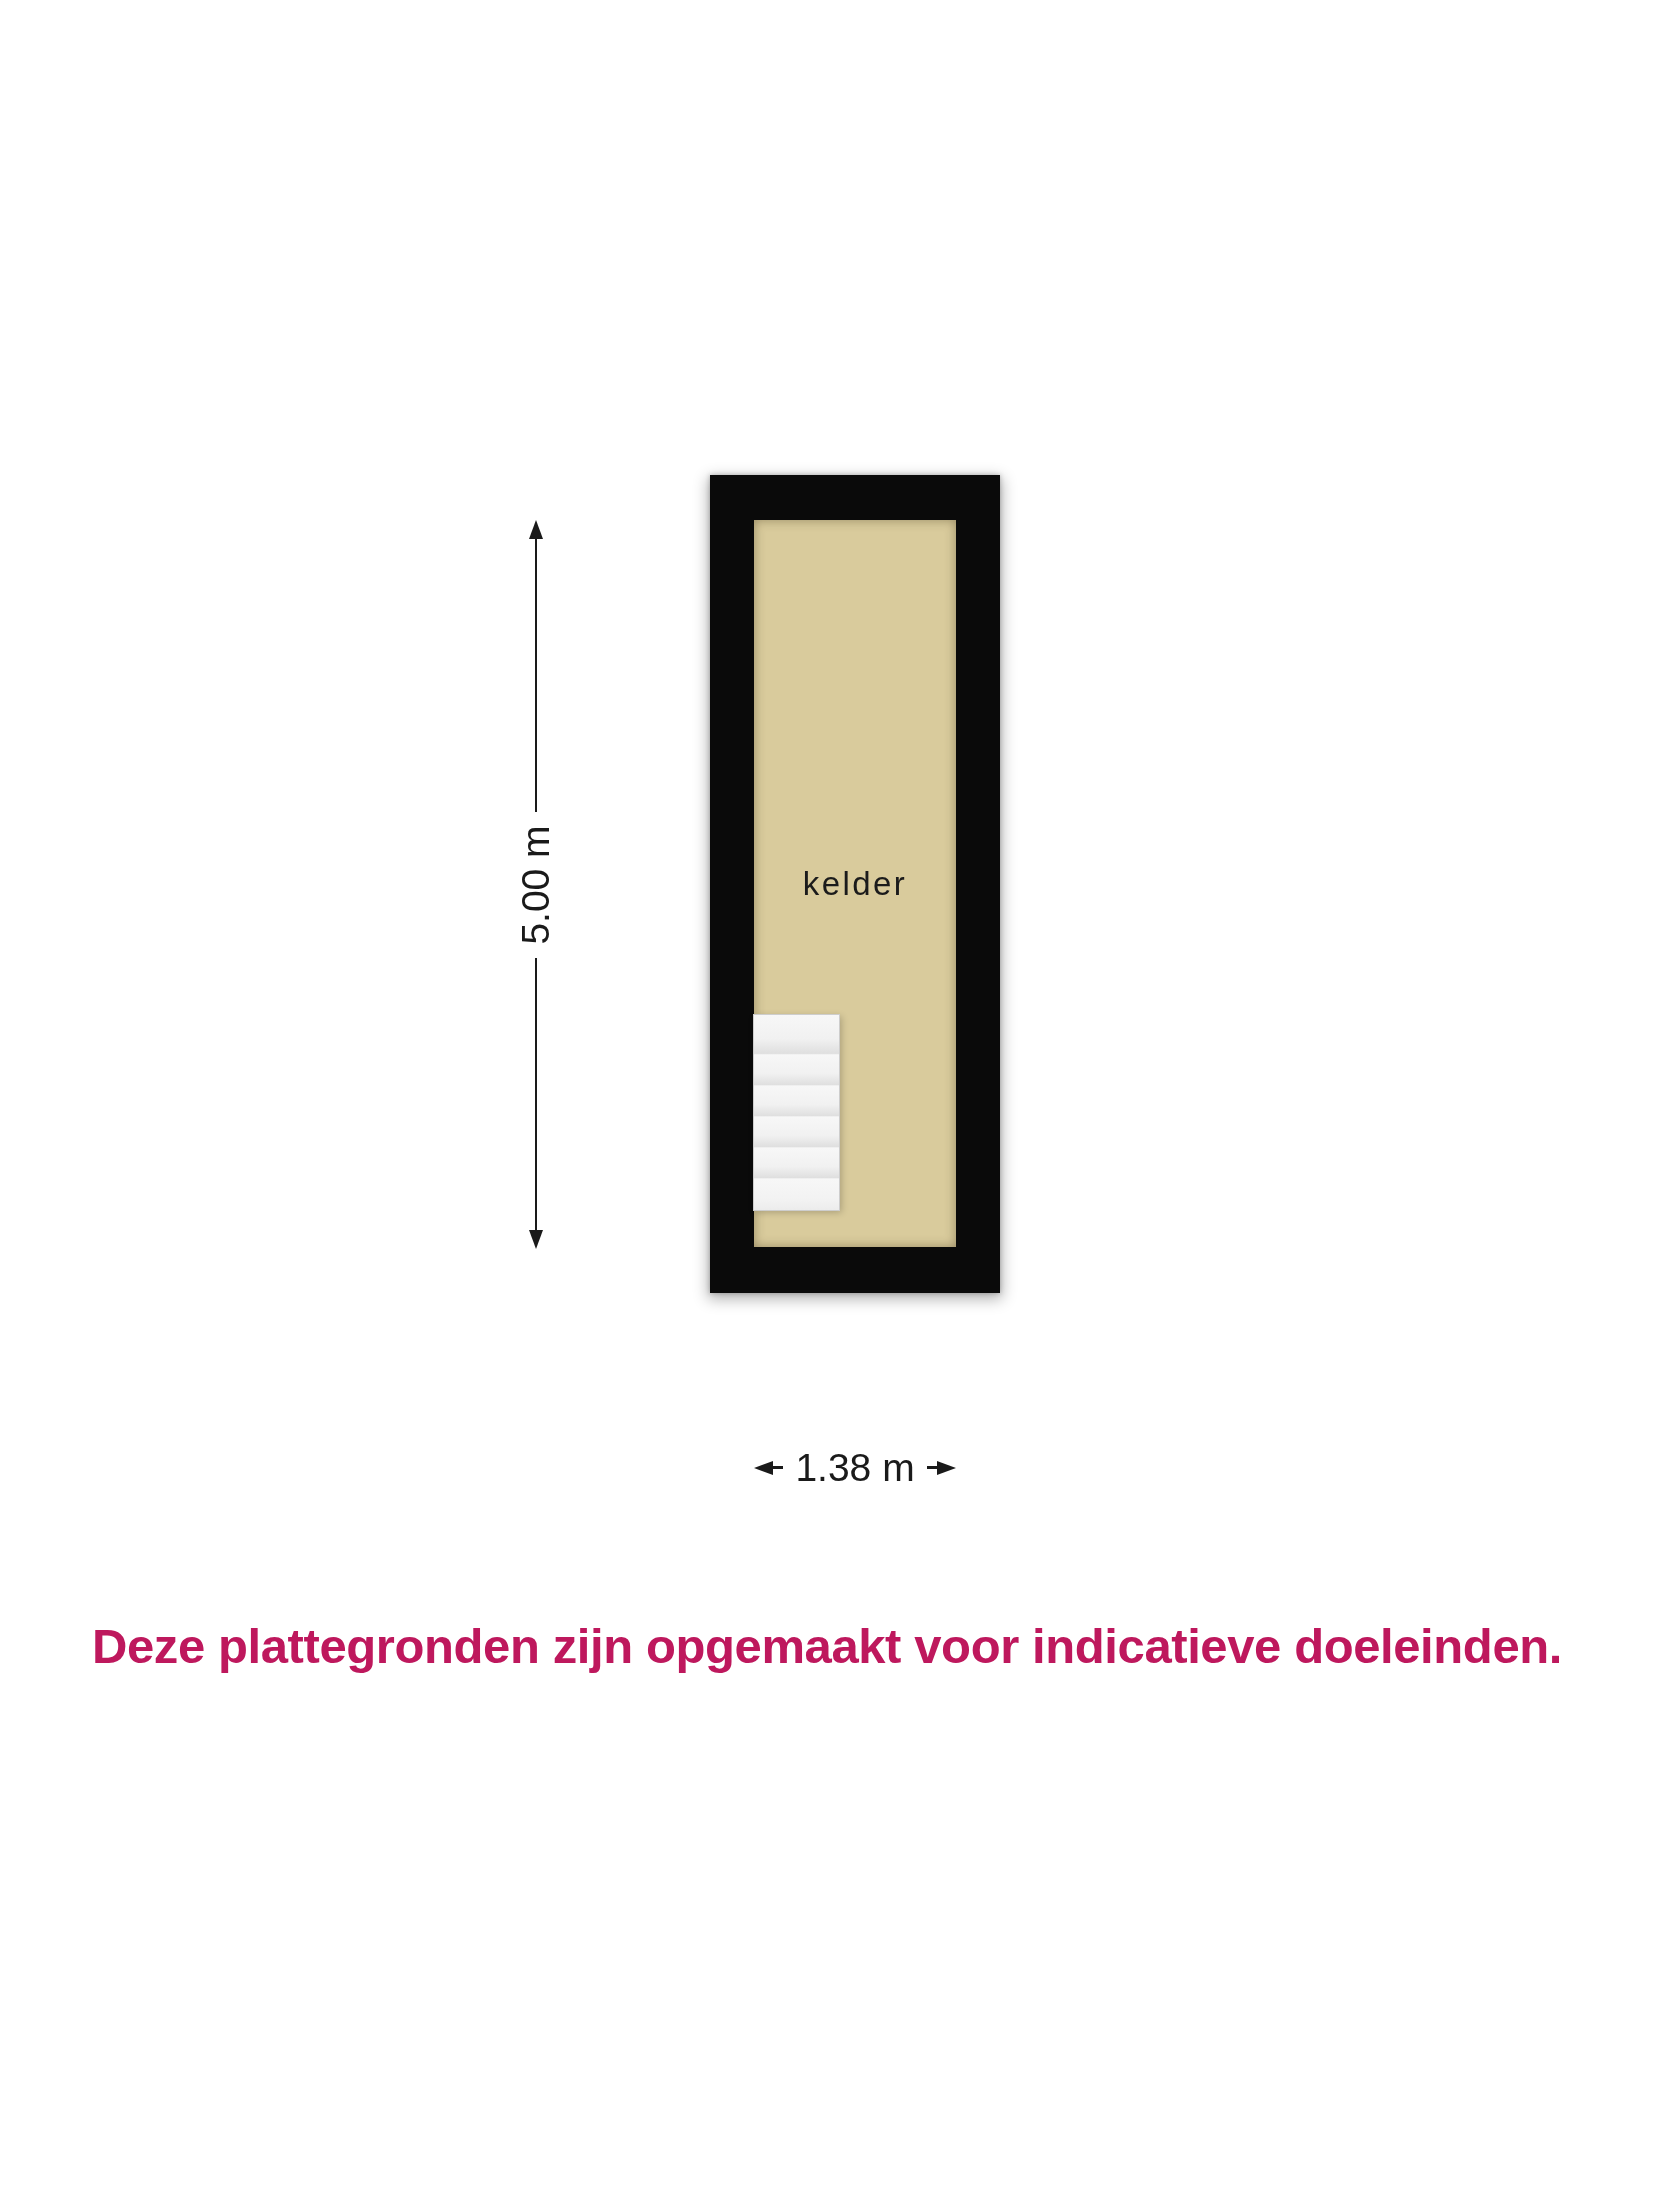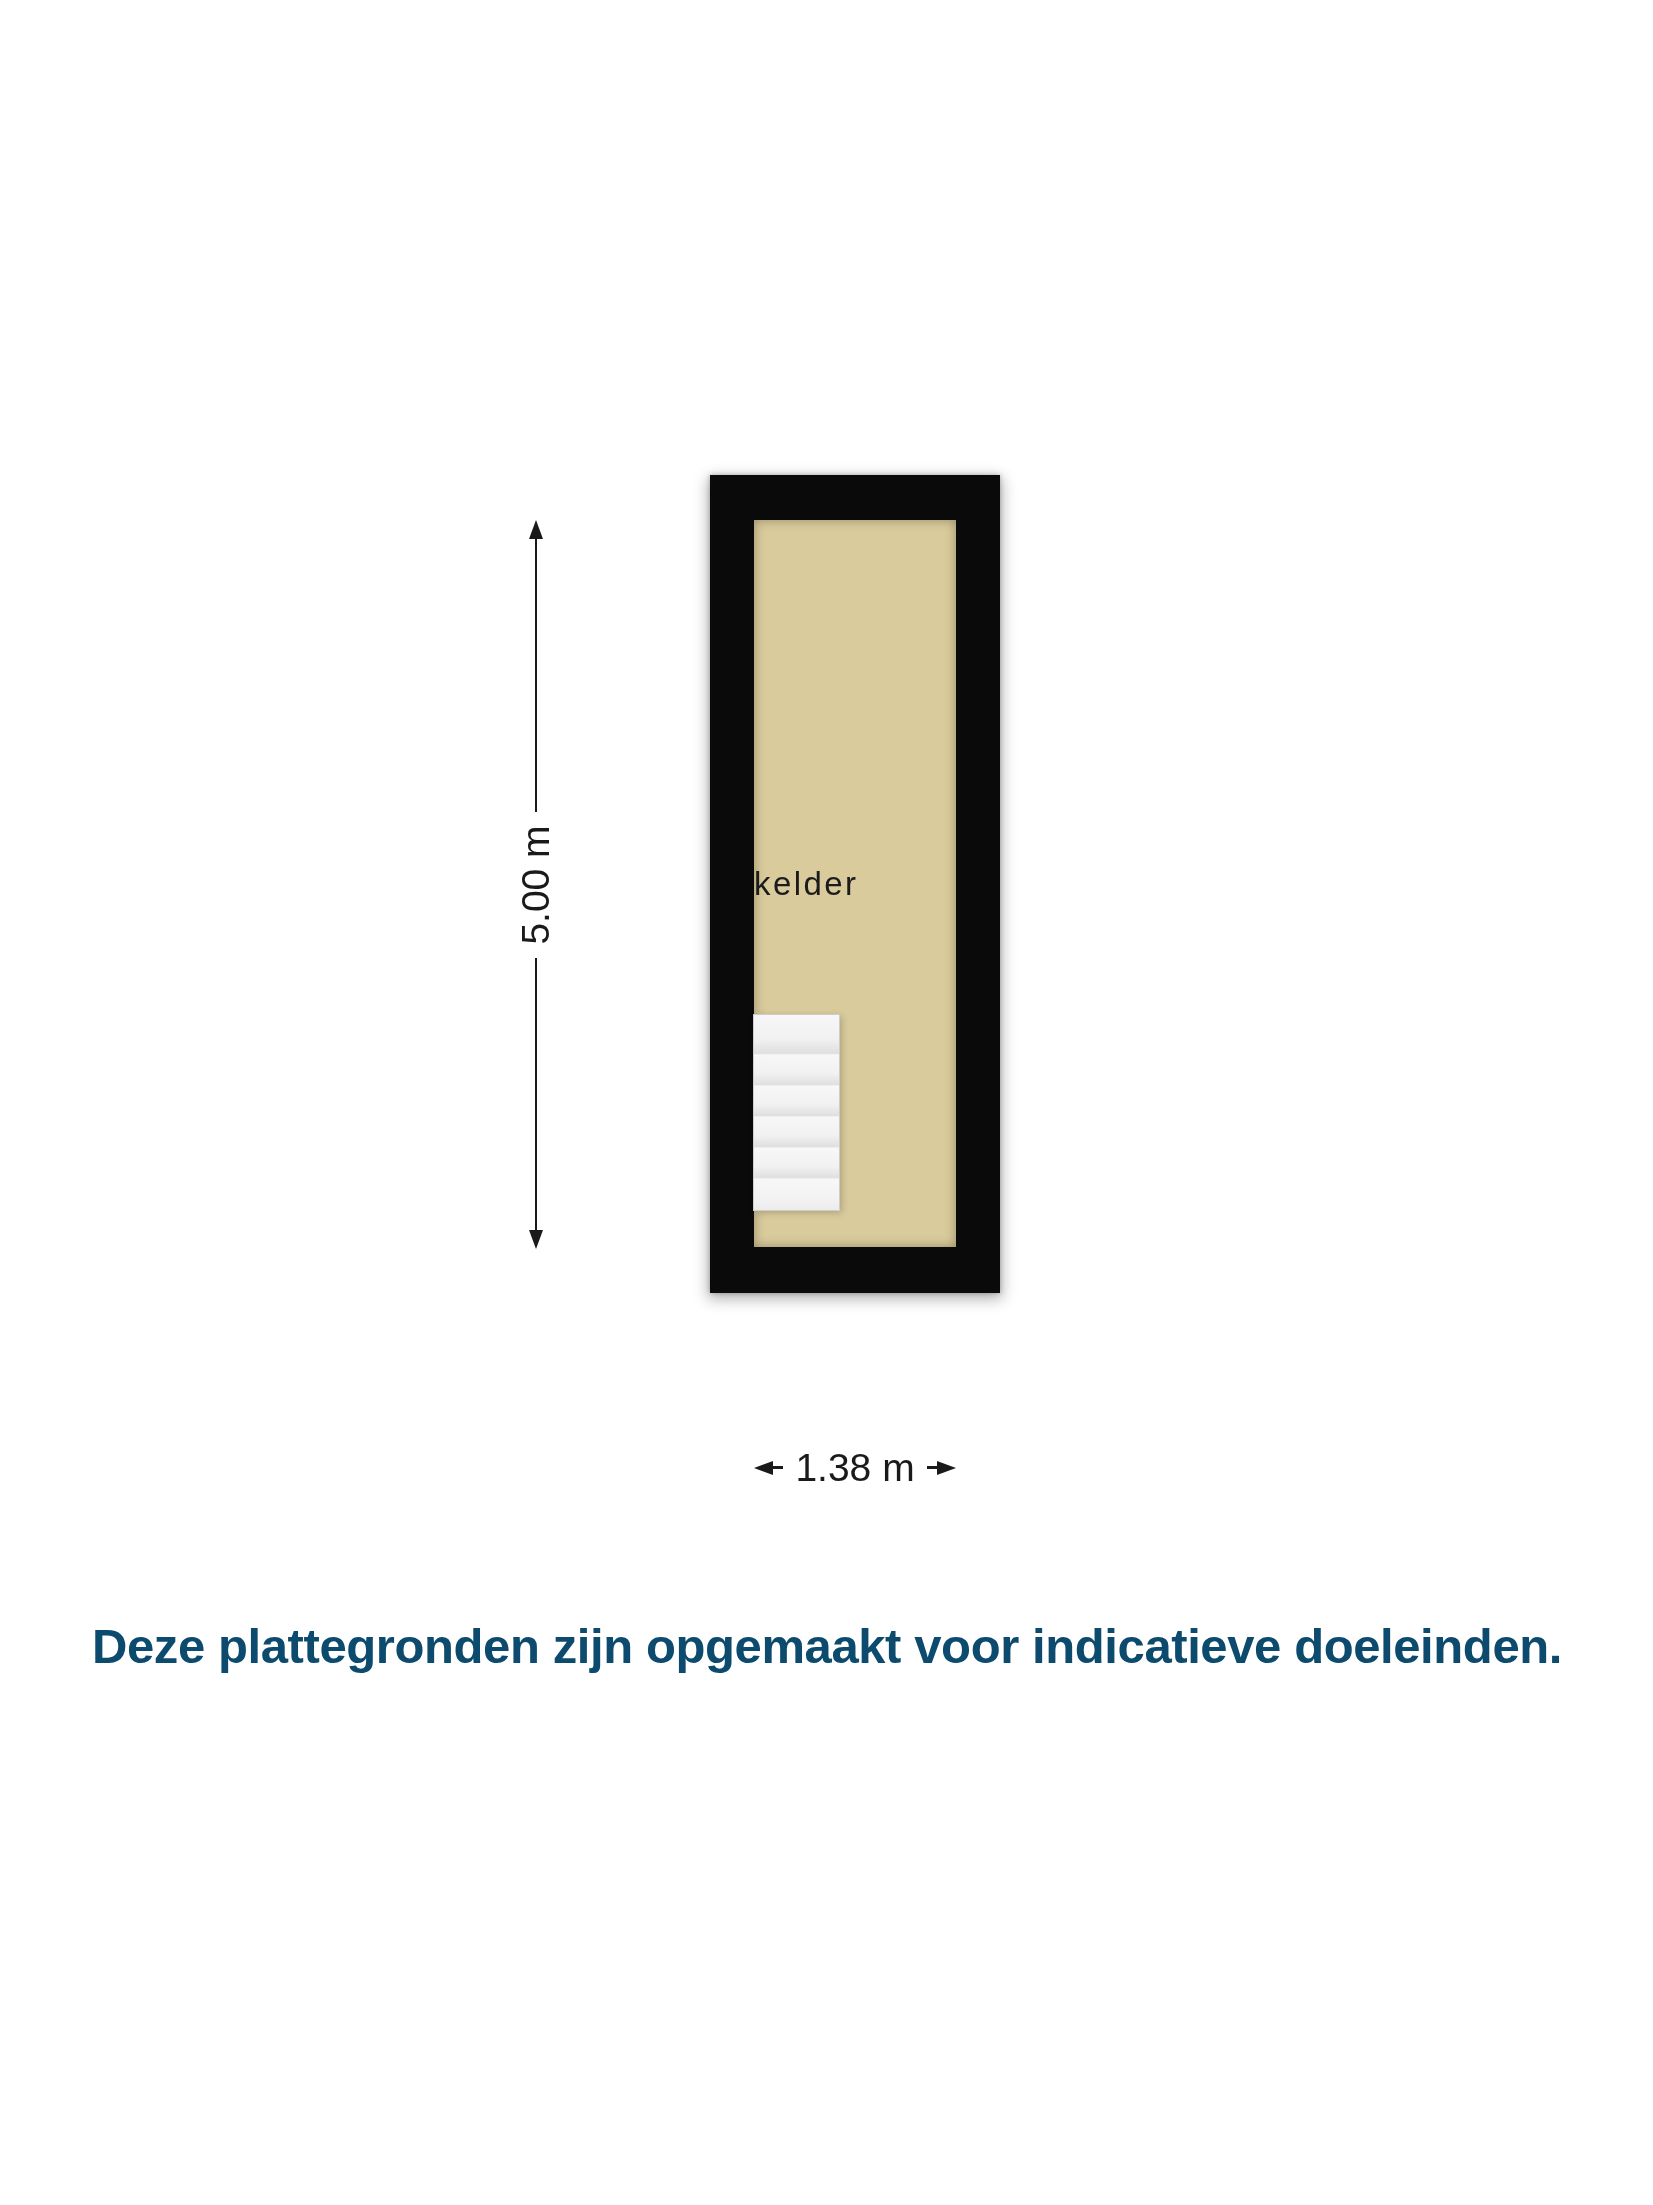--- a/index.html
+++ b/index.html
@@ -29,20 +29,21 @@
     background: var(--wall);
     box-shadow: 0 4.7px 14px 1.6px rgba(0,0,0,0.30), 0 0 4.7px rgba(0,0,0,0.25);
   }
   .room-floor {
     position: absolute;
     left: 44px; top: 45px; right: 44px; bottom: 46px;
     background: var(--floor);
     box-shadow: inset 0 0 11px rgba(70,60,30,0.45);
     display: flex;
     align-items: center;
+    justify-content: center;
   }
   .room-label {
     font-size: 33px;
     letter-spacing: 2.4px;
     color: #1b1b1b;
   }
 
   
   .stairs {
     position: absolute;
@@ -123,21 +124,21 @@
   
   .disclaimer {
     position: absolute;
     left: 0; top: 1616px;
     width: 1654px;
     text-align: center;
     font-weight: bold;
     font-size: 49px;
     line-height: 61px;
     letter-spacing: -0.4px;
-    color: #0c4a6e;
+    color: #be185d;
   }
 </style>
 </head>
 <body>
 
 <div class="room-outer">
   <div class="room-floor">
     <span class="room-label">kelder</span>
     <div class="stairs" id="stairs">
         <div class="tread"></div>

